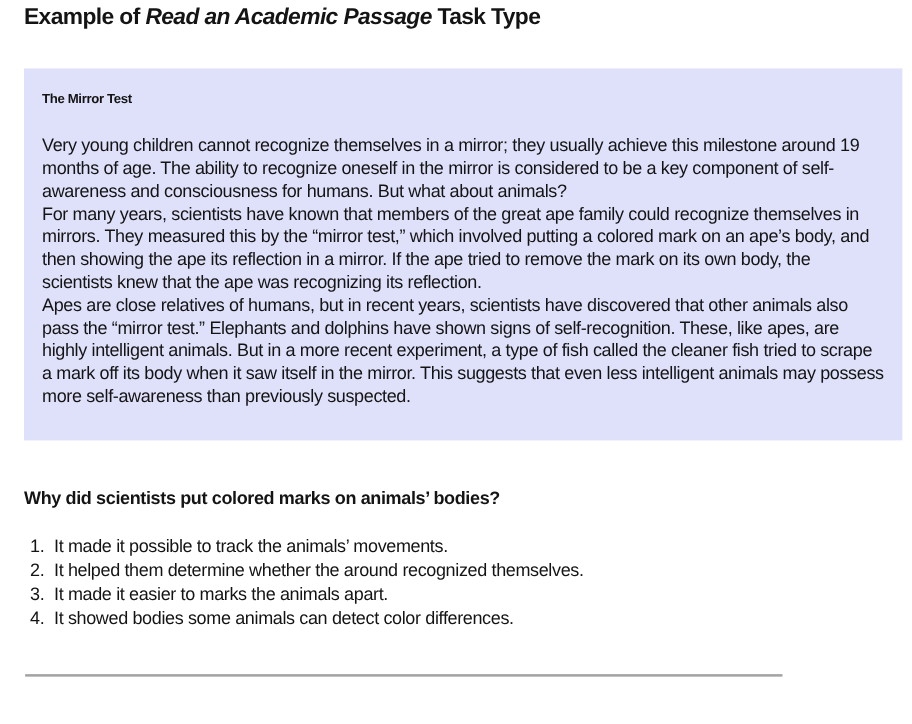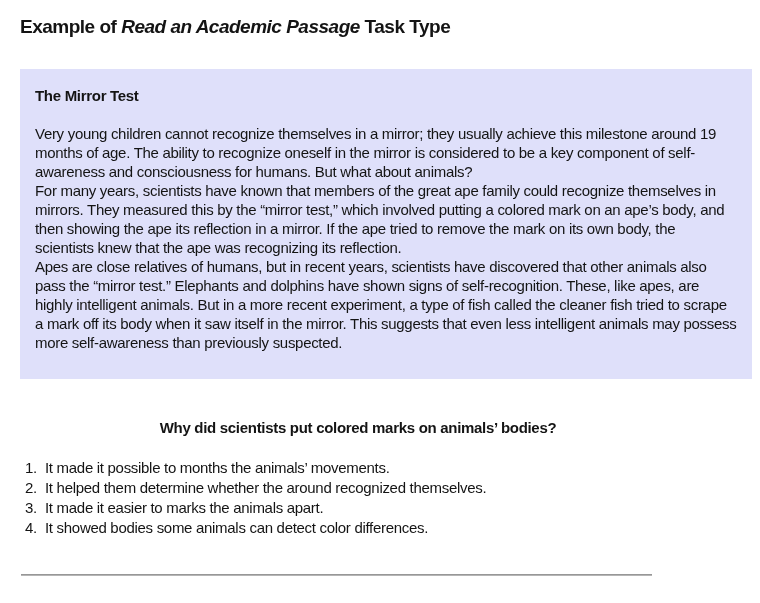--- a/index.html
+++ b/index.html
@@ -8,21 +8,21 @@
     background: #ffffff;
   }
   body {
     width: 760px;
     height: 603px;
     overflow: hidden;
     font-family: "Liberation Sans", sans-serif;
     color: var(--text, #141414);
   }
   .page {
-    padding: 15px 8px 0 20px;
+    padding: 3px 8px 0 20px;
     box-sizing: border-box;
     width: 704px;
     height: 603px;
   }
   .doc-title {
     margin: 0;
     font-size: 19px;
     font-weight: 700;
     line-height: 23px;
     letter-spacing: -0.5px;
@@ -33,38 +33,37 @@
   }
   .passage-box {
     margin-top: 31px;
     width: 732px;
     box-sizing: border-box;
     background: var(--passage-bg, #dfe0fa);
     padding: 17px 15px 27px 15px;
   }
   .passage-heading {
     margin: 0 0 19px 0;
-    font-size: 15px;
+    font-size: 11px;
     font-weight: 700;
     line-height: 19px;
     letter-spacing: -0.3px;
   }
   .passage-body p {
     margin: 0;
     font-size: 15px;
     line-height: 19px;
     letter-spacing: -0.3px;
   }
   .question {
     margin: 39px 0 0 0;
     font-size: 15px;
     font-weight: 700;
     line-height: 19px;
     letter-spacing: -0.3px;
-    text-align: center;
   }
   .options {
     list-style: none;
     margin: 21px 0 0 0;
     padding: 0 0 0 5px;
   }
   .option {
     display: flex;
     font-size: 15px;
     line-height: 20px;
@@ -101,21 +100,21 @@
       <p>For many years, scientists have known that members of the great ape family could recognize themselves in mirrors. They measured this by the “mirror test,” which involved putting a colored mark on an ape’s body, and then showing the ape its reflection in a mirror. If the ape tried to remove the mark on its own body, the scientists knew that the ape was recognizing its reflection.</p>
       <p>Apes are close relatives of humans, but in recent years, scientists have discovered that other animals also pass the “mirror test.” Elephants and dolphins have shown signs of self-recognition. These, like apes, are highly intelligent animals. But in a more recent experiment, a type of fish called the cleaner fish tried to scrape a mark off its body when it saw itself in the mirror. This suggests that even less intelligent animals may possess more self-awareness than previously suspected.</p>
     </div>
   </section>
 
   <h3 class="question">Why did scientists put colored marks on animals’ bodies?</h3>
 
   <ol class="options">
     <li class="option">
       <span class="num">1.</span>
-      <span class="label">It made it possible to months the animals’ movements.</span>
+      <span class="label">It made it possible to track the animals’ movements.</span>
     </li>
     <li class="option">
       <span class="num">2.</span>
       <span class="label">It helped them determine whether the around recognized themselves.</span>
     </li>
     <li class="option">
       <span class="num">3.</span>
       <span class="label">It made it easier to marks the animals apart.</span>
     </li>
     <li class="option">

